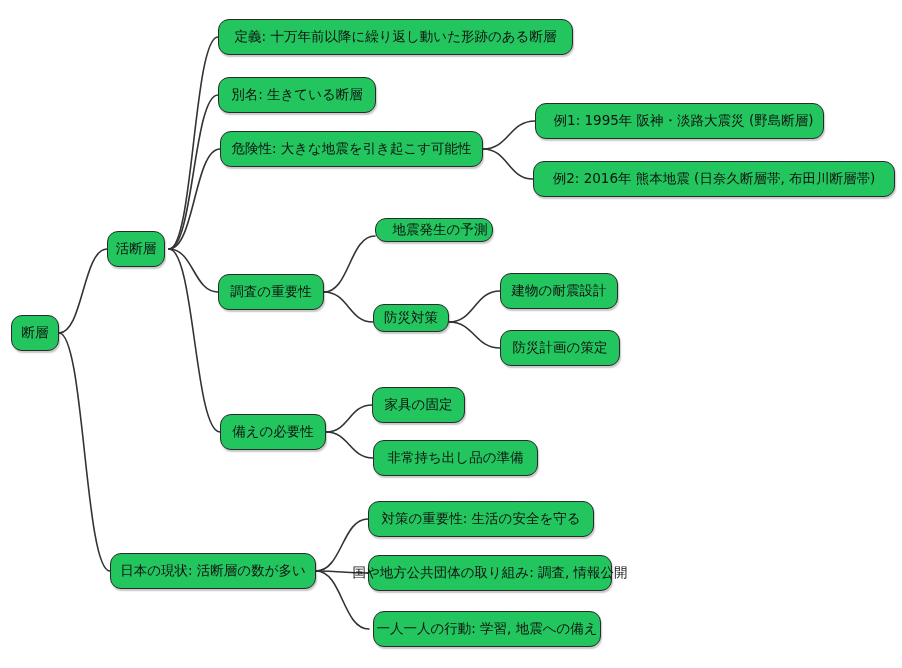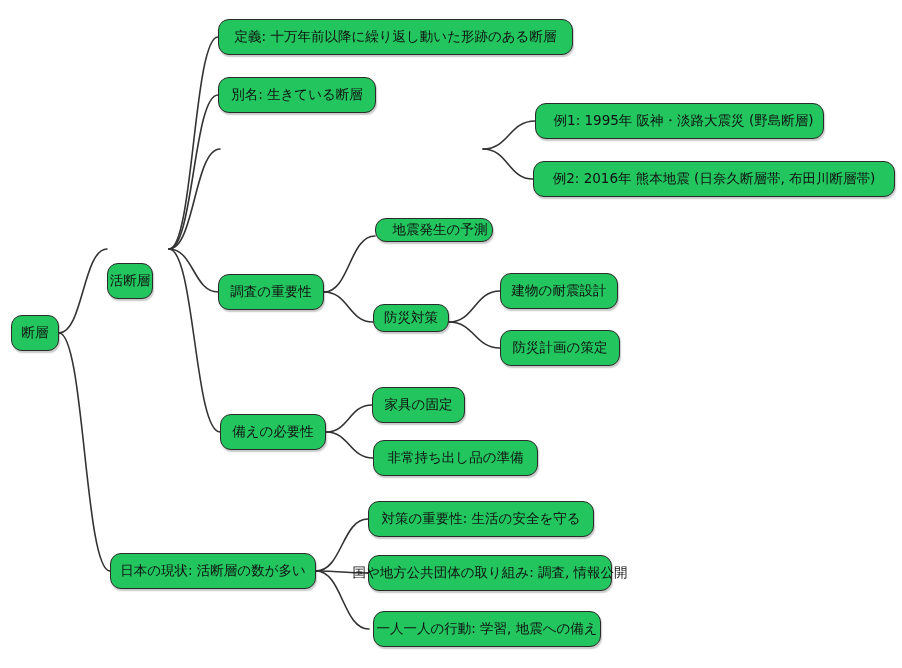--- a/index.html
+++ b/index.html
@@ -65,23 +65,24 @@
     <path d="M449,322 C474.5,322 474.5,291 500,291"></path>
     <path d="M449,322 C474.5,322 474.5,348 500,348"></path>
     <path d="M326,432 C349,432 349,405 372,405"></path>
     <path d="M326,432 C349.5,432 349.5,458 373,458"></path>
     <path d="M316,571 C342,571 342,519 368,519"></path>
     <path d="M316,571 C342,571 342,573 368,573"></path>
     <path d="M316,571 C342.5,571 342.5,629 369,629"></path>
   </svg>
 
   <div class="node" style="left:11px;  top:315px; width:48px;  height:36px;">断層</div>
-  <div class="node" style="left:107px; top:231px; width:46px;  height:36px;margin-top:32px;">活断層</div>
+  <div class="node" style="left:107px; top:231px; width:58px;  height:36px;">活断層</div>
   <div class="node" style="left:218px; top:19px;  width:355px; height:36px;">定義: 十万年前以降に繰り返し動いた形跡のある断層</div>
   <div class="node" style="left:218px; top:77px;  width:158px; height:36px;">別名: 生きている断層</div>
+  <div class="node" style="left:220px; top:131px; width:263px; height:36px;">危険性: 大きな地震を引き起こす可能性</div>
   <div class="node" style="left:535px; top:103px; width:289px; height:36px;padding-left:8px;">例1: 1995年 阪神・淡路大震災 (野島断層)</div>
   <div class="node" style="left:533px; top:161px; width:362px; height:36px;">例2: 2016年 熊本地震 (日奈久断層帯, 布田川断層帯)</div>
   <div class="node" style="left:218px; top:274px; width:106px; height:36px;">調査の重要性</div>
   <div class="node" style="left:375px; top:218px; width:118px; height:24px;padding-left:12px;">地震発生の予測</div>
   <div class="node" style="left:373px; top:304px; width:76px;  height:28px;">防災対策</div>
   <div class="node" style="left:500px; top:273px; width:118px; height:36px;">建物の耐震設計</div>
   <div class="node" style="left:500px; top:330px; width:120px; height:36px;">防災計画の策定</div>
   <div class="node" style="left:220px; top:414px; width:106px; height:36px;">備えの必要性</div>
   <div class="node" style="left:372px; top:387px; width:93px;  height:36px;">家具の固定</div>
   <div class="node" style="left:373px; top:440px; width:165px; height:36px;">非常持ち出し品の準備</div>

